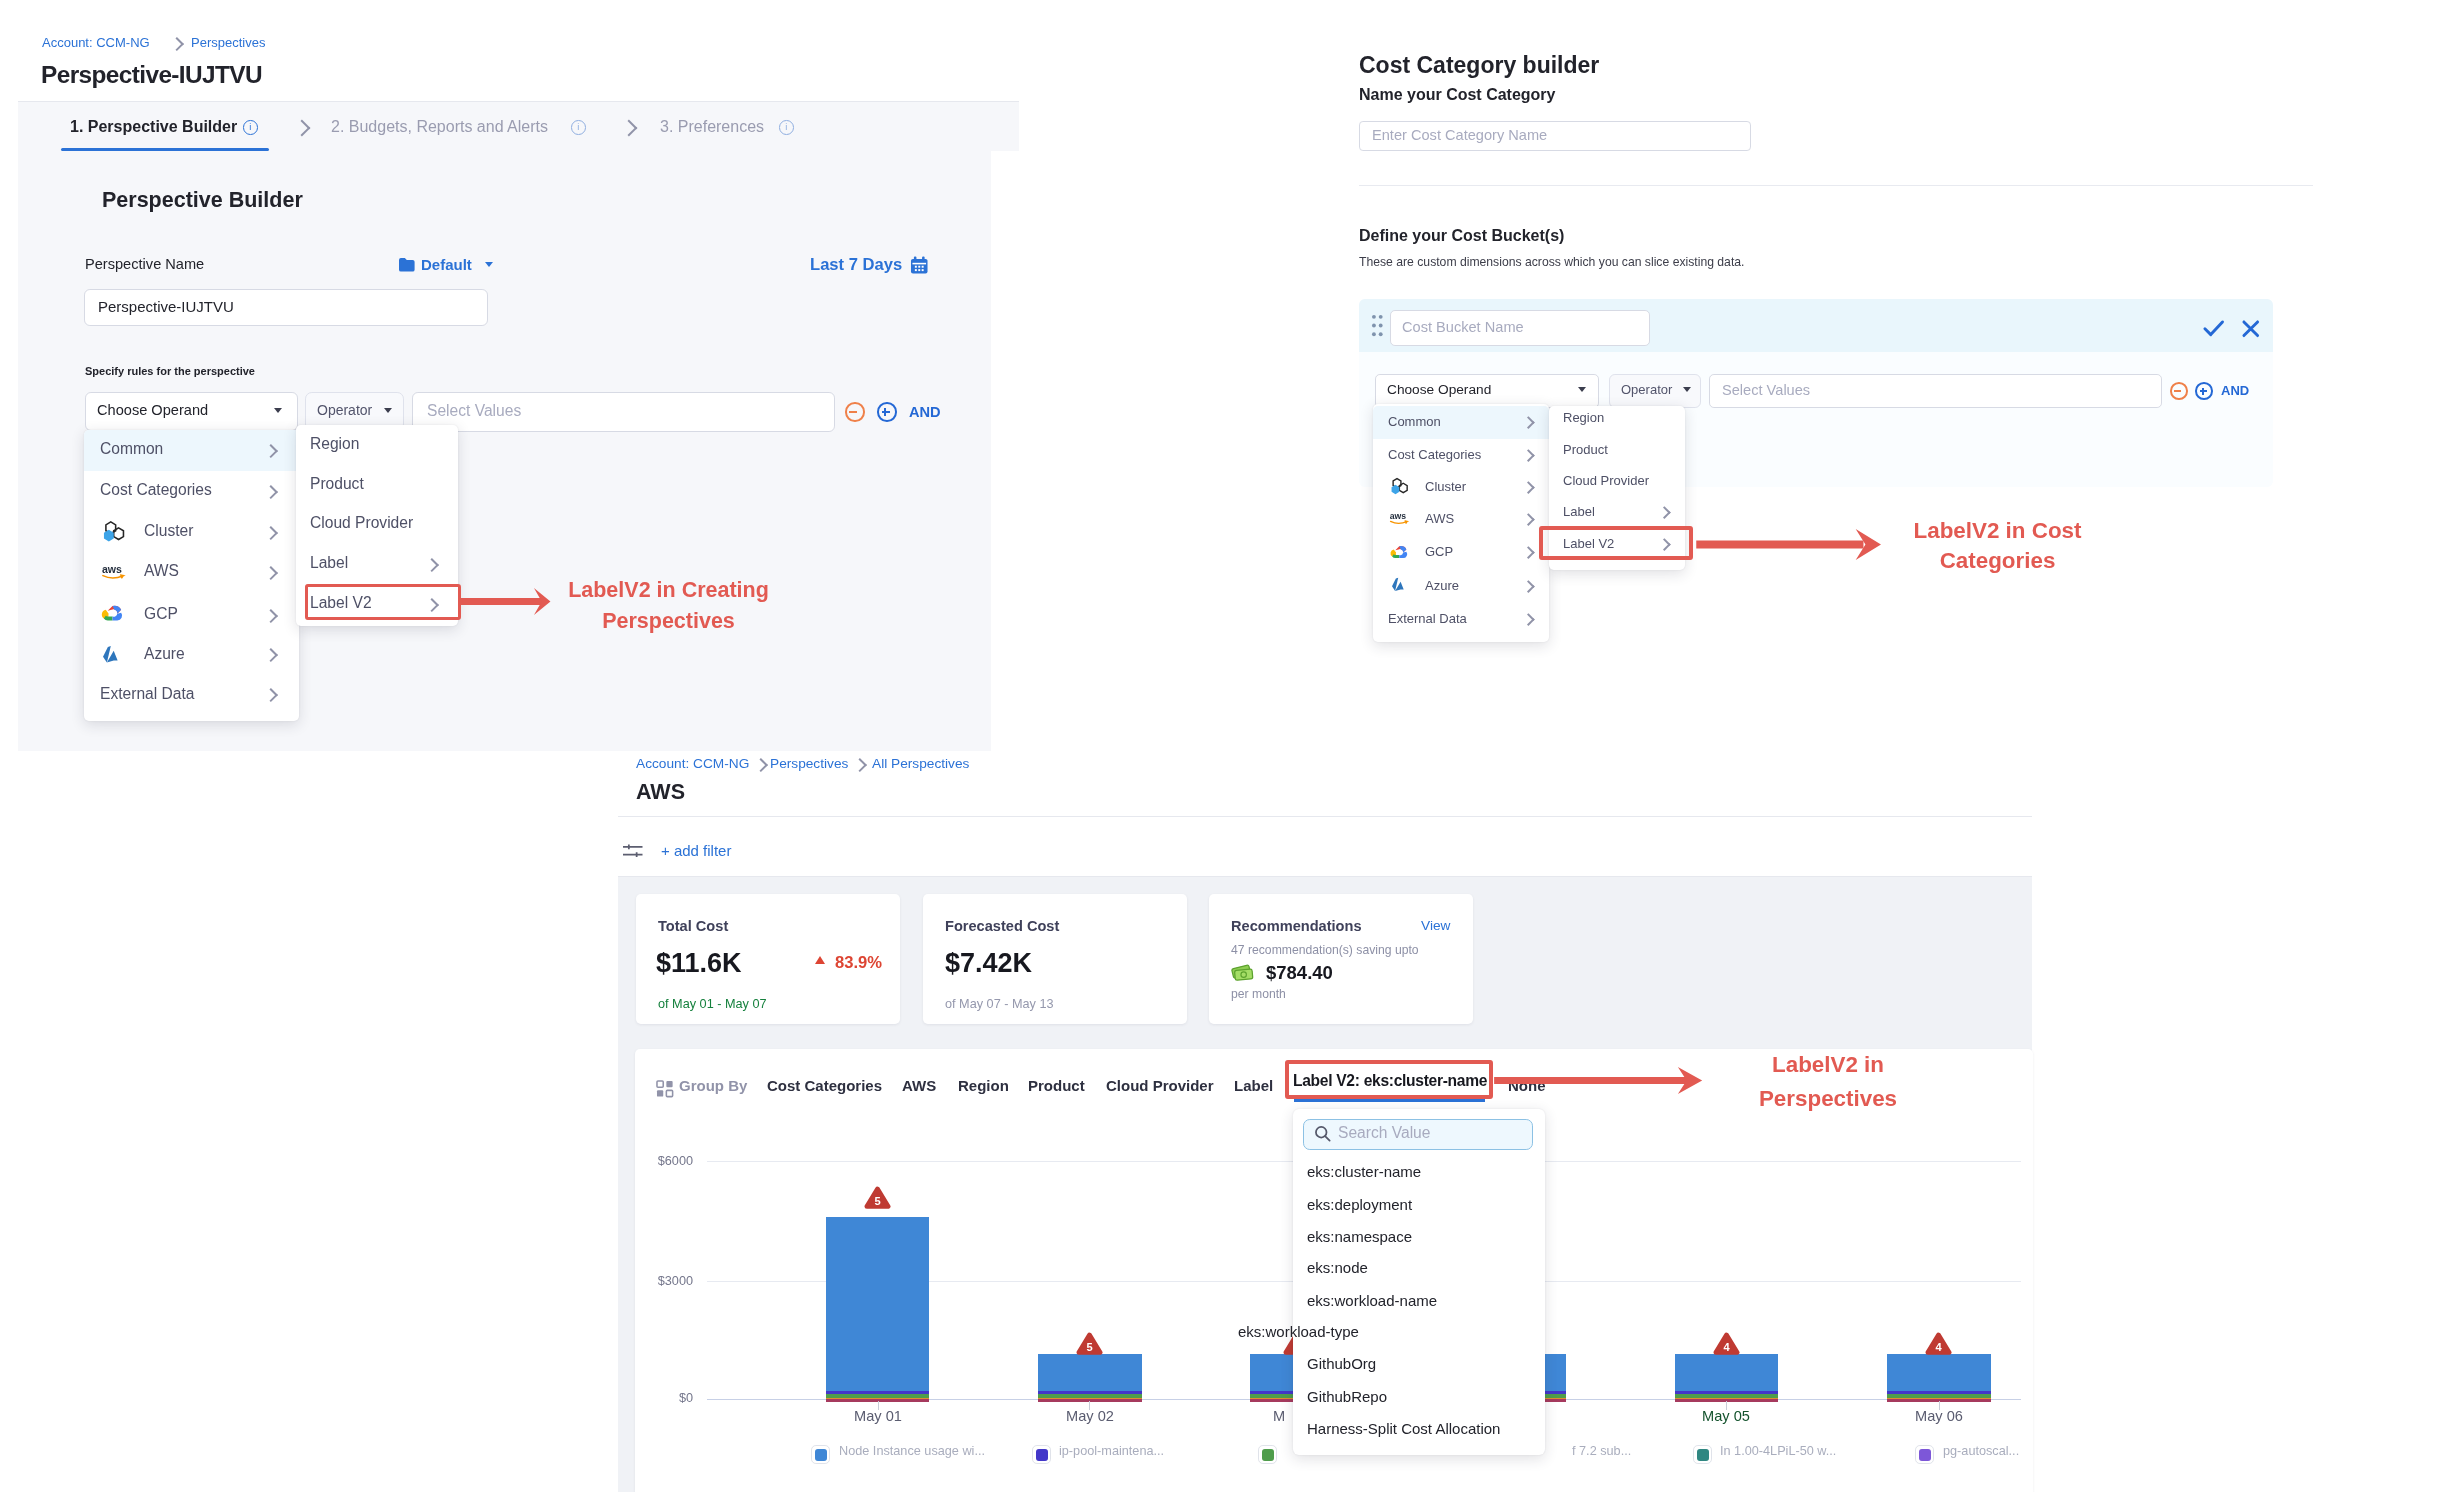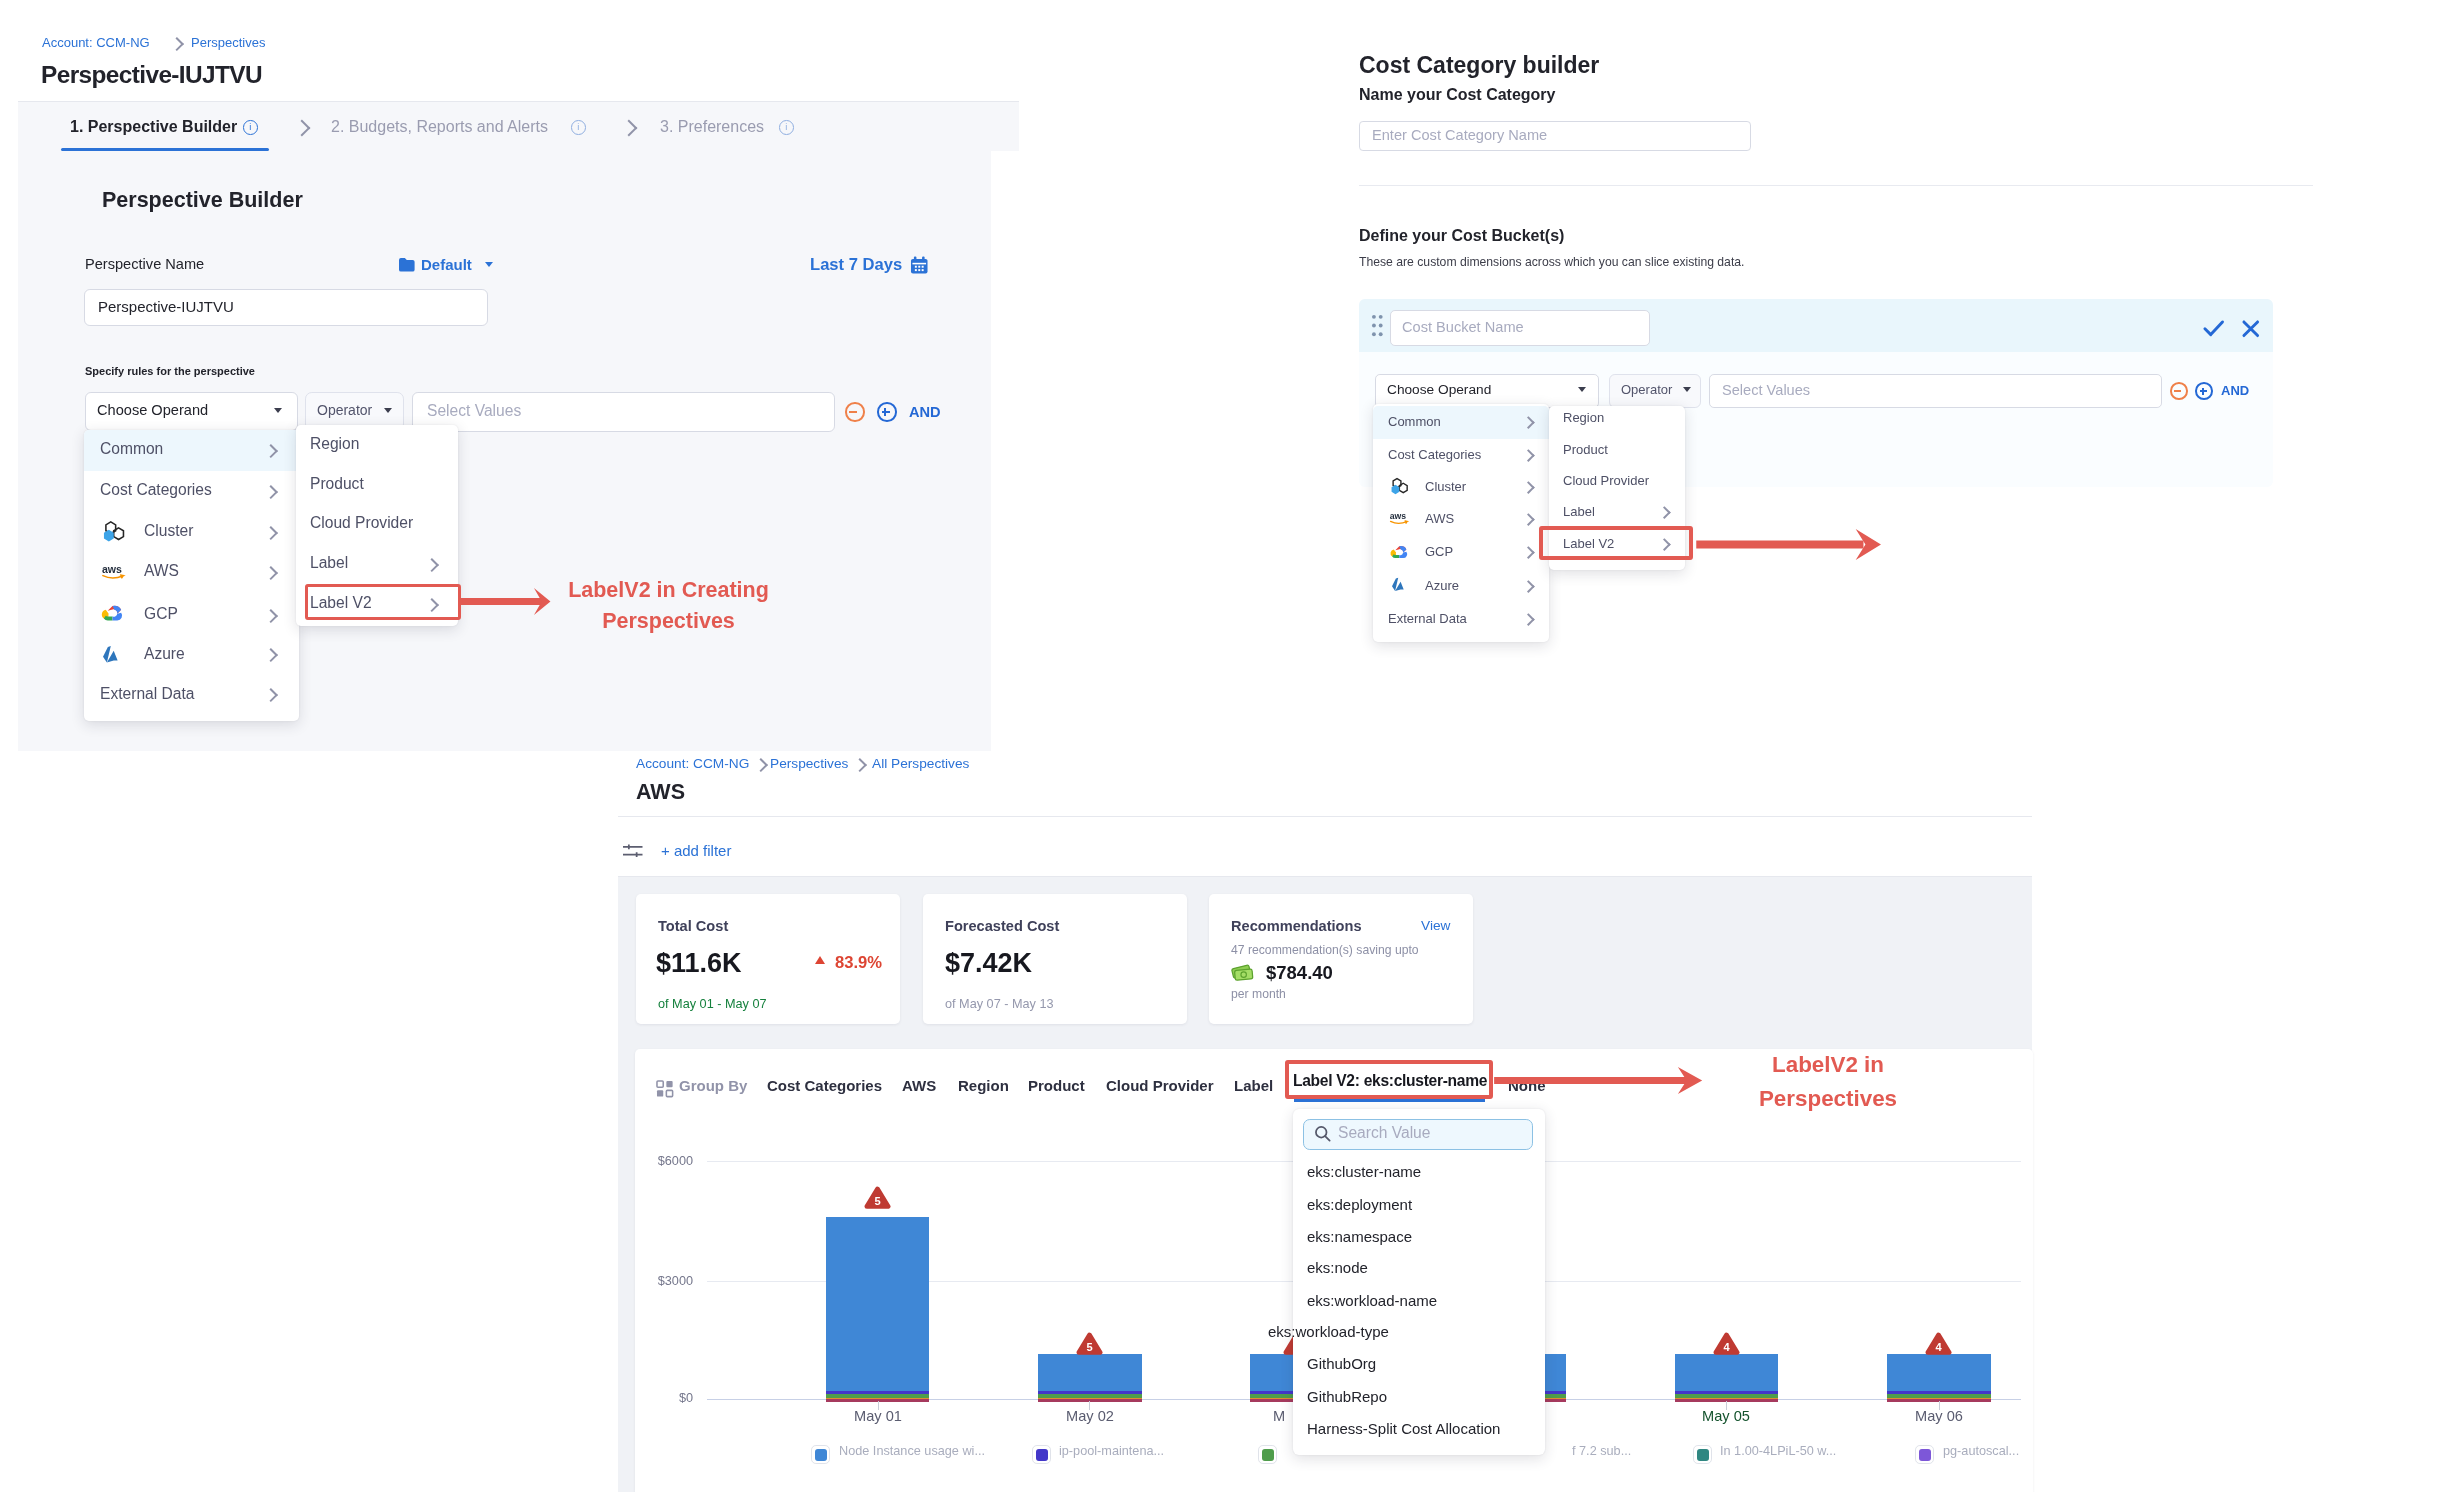--- a/index.html
+++ b/index.html
@@ -233,20 +233,21 @@
 <div class="abs mi" style="left:1563px;top:504px;font-size:13px;">Label</div>
 <div class="abs chev" style="left:1660px;top:508px;width:6.8px;height:6.8px;"></div>
 <div class="abs mi" style="left:1563px;top:536px;font-size:13px;">Label V2</div>
 <div class="abs chev" style="left:1660px;top:540px;width:6.8px;height:6.8px;"></div>
 <div class="abs redbox" style="left:1539px;top:526px;width:146px;height:26px;border-width:4.9px;"></div>
 
 <svg class="abs" style="left:1690px;top:527px;" width="205" height="35" viewBox="0 0 210 36">
  <line x1="6" y1="18" x2="178" y2="18" stroke="#e25a52" stroke-width="8"></line>
  <path d="M170 2 L196 18 L170 34 L180 18 Z" fill="#e25a52"></path>
 </svg>
+<div class="abs ann" style="left:1851px;top:516px;width:293px;font-size:22.4px;line-height:30px;">LabelV2 in Cost<br>Categories</div>
 
 <div class="abs blue" style="left:636px;top:756px;font-size:13.7px;">Account: CCM-NG</div>
 <div class="abs chev" style="left:756px;top:760px;"></div>
 <div class="abs blue" style="left:770px;top:756px;font-size:13.7px;">Perspectives</div>
 <div class="abs chev" style="left:855px;top:760px;"></div>
 <div class="abs blue" style="left:872px;top:756px;font-size:13.7px;">All Perspectives</div>
 <div class="abs dark" style="left:636px;top:780px;font-size:21.5px;font-weight:bold;">AWS</div>
 <div class="abs" style="left:618px;top:816px;width:1414px;height:1px;background:#e6e8ee;"></div>
 
 <svg class="abs" style="left:622px;top:841px;" width="21.5" height="19.5" viewBox="0 0 22 20">
@@ -406,19 +407,19 @@
 <svg class="abs" style="left:1314px;top:1125px;" width="17.6" height="17.6" viewBox="0 0 18 18">
  <circle cx="7.4" cy="7.4" r="5.4" fill="none" stroke="#55586a" stroke-width="1.8"></circle>
  <path d="M11.6 11.6 L16 16" stroke="#55586a" stroke-width="1.8" stroke-linecap="round"></path>
 </svg>
 <div class="abs ph" style="left:1338px;top:1124px;font-size:15.6px;">Search Value</div>
 <div class="abs dark" style="left:1307px;top:1163px;font-size:15px;">eks:cluster-name</div>
 <div class="abs dark" style="left:1307px;top:1196px;font-size:15px;">eks:deployment</div>
 <div class="abs dark" style="left:1307px;top:1228px;font-size:15px;">eks:namespace</div>
 <div class="abs dark" style="left:1307px;top:1259px;font-size:15px;">eks:node</div>
 <div class="abs dark" style="left:1307px;top:1292px;font-size:15px;">eks:workload-name</div>
-<div class="abs dark" style="left:1268px;top:1323px;font-size:15px;">eks:workload-type</div>
+<div class="abs dark" style="left:1238px;top:1323px;font-size:15px;">eks:workload-type</div>
 <div class="abs dark" style="left:1307px;top:1355px;font-size:15px;">GithubOrg</div>
 <div class="abs dark" style="left:1307px;top:1388px;font-size:15px;">GithubRepo</div>
 <div class="abs dark" style="left:1307px;top:1420px;font-size:15px;">Harness-Split Cost Allocation</div>
 
 </div>
 
 
 </body></html>

